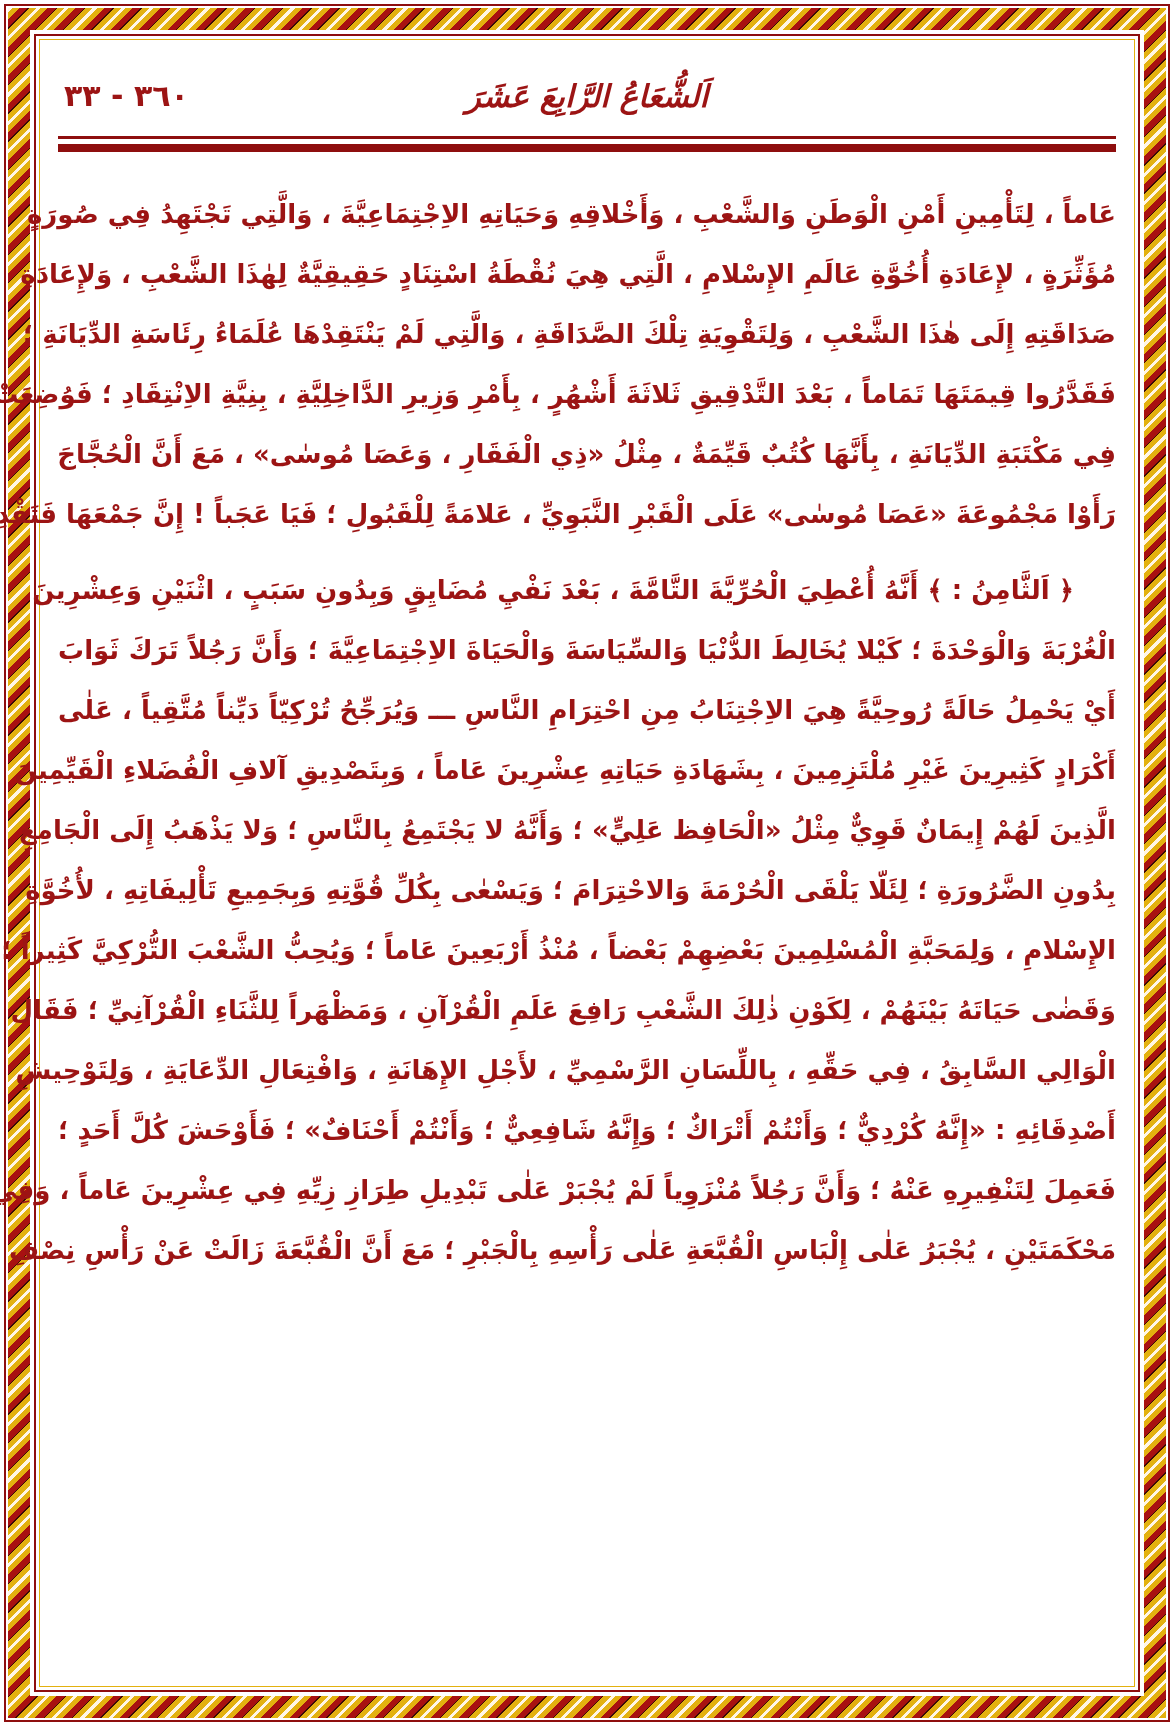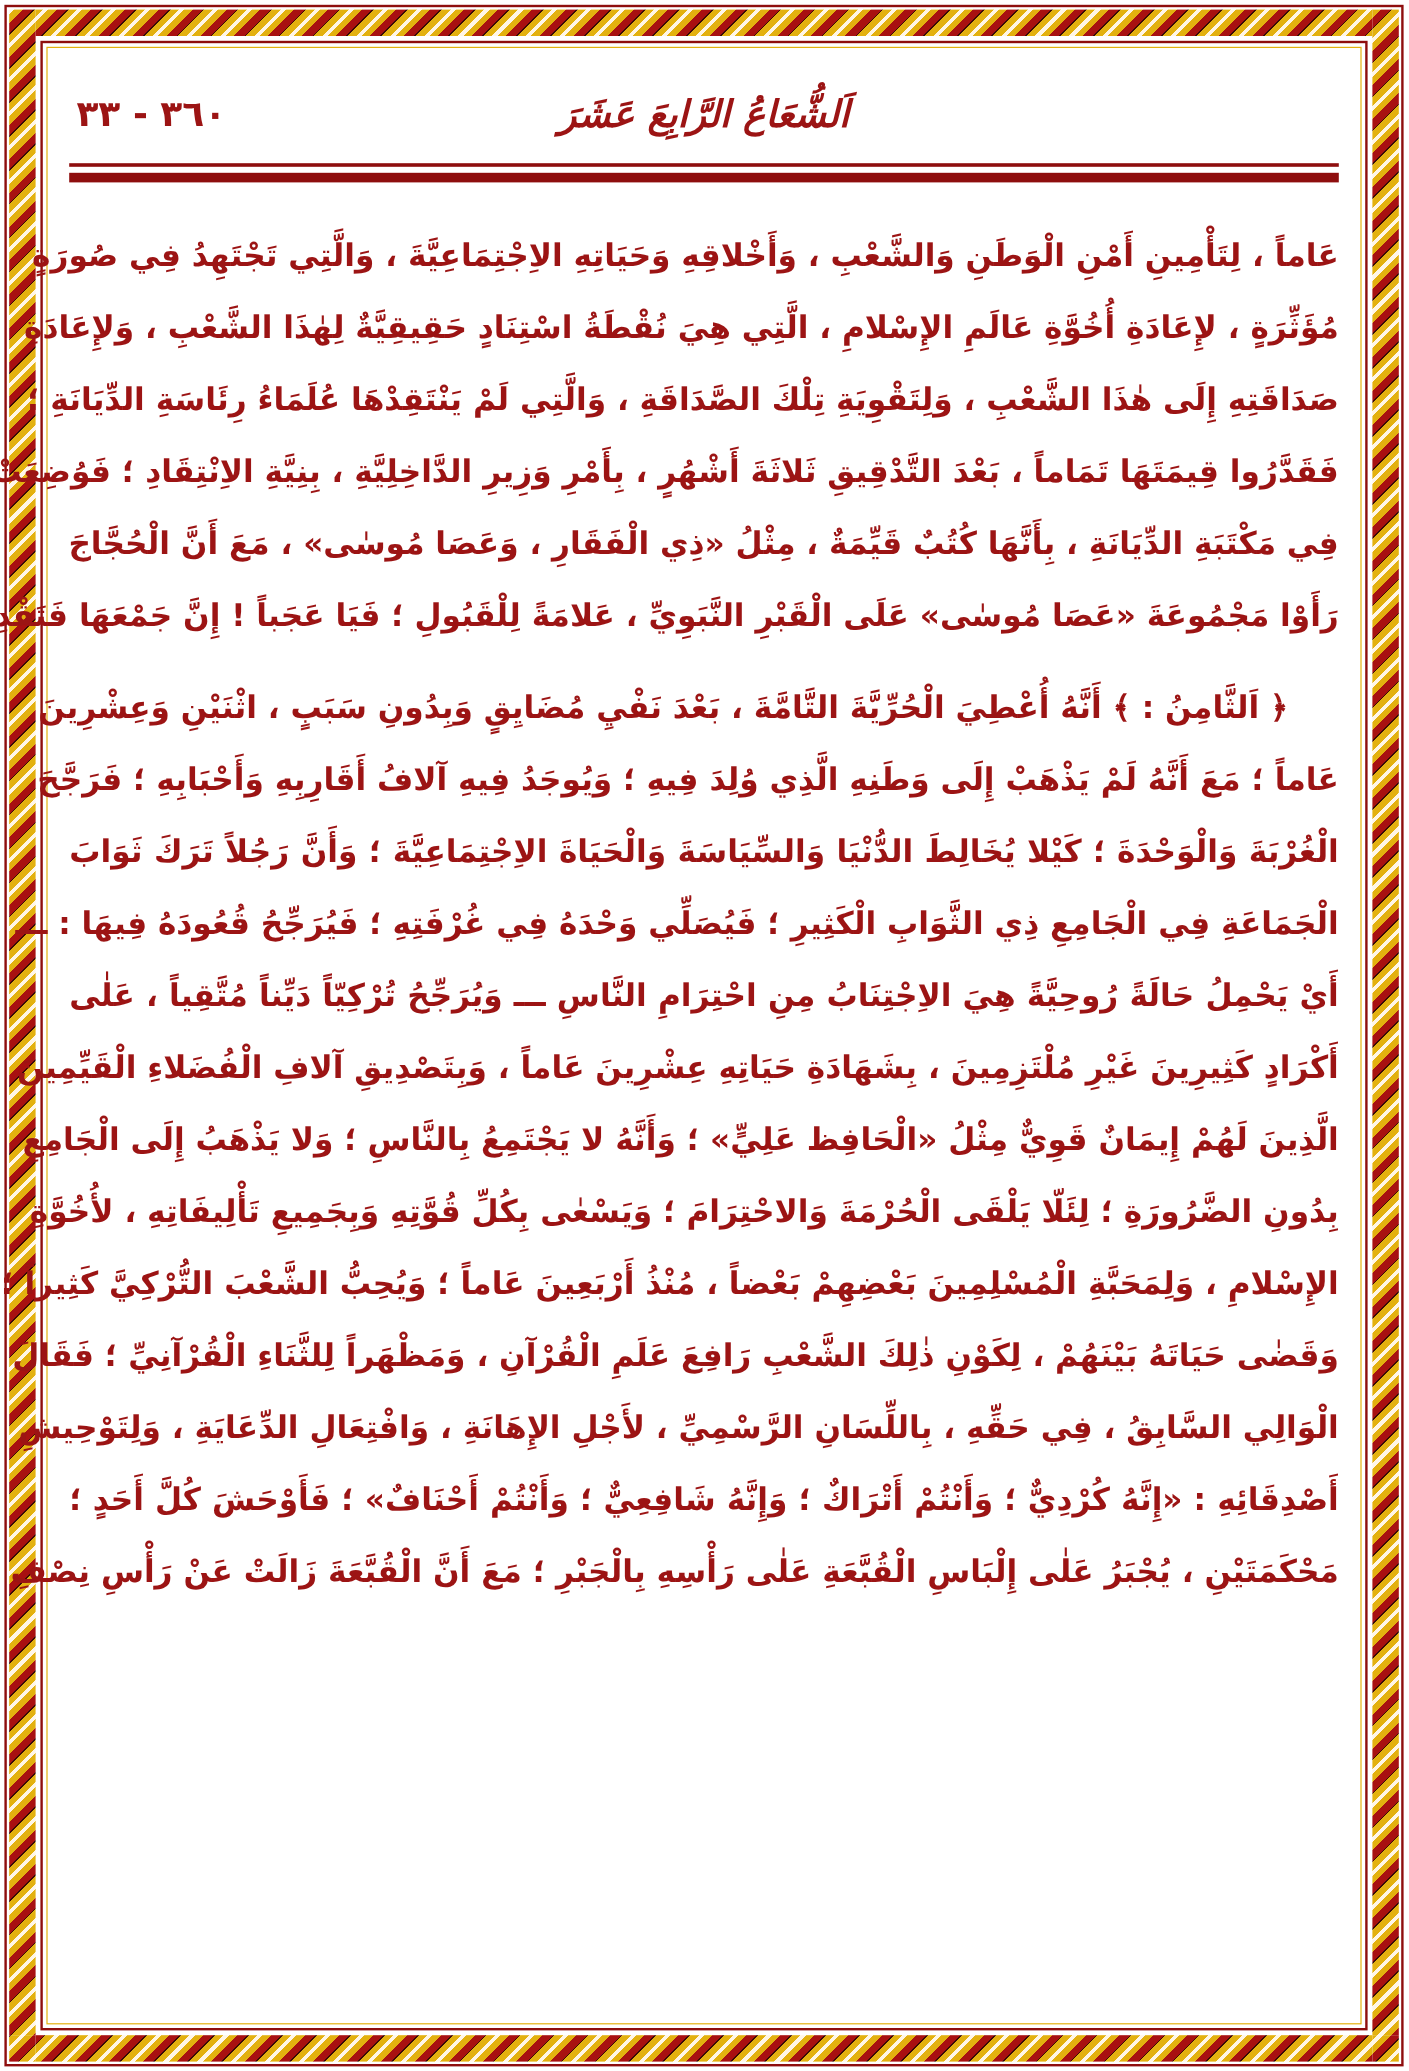--- a/index.html
+++ b/index.html
@@ -100,28 +100,27 @@
       <div class="line">عَاماً ، لِتَأْمِينِ أَمْنِ الْوَطَنِ وَالشَّعْبِ ، وَأَخْلاقِهِ وَحَيَاتِهِ الاِجْتِمَاعِيَّةَ ، وَالَّتِي تَجْتَهِدُ فِي صُورَةٍ</div>
       <div class="line">مُؤَثِّرَةٍ ، لإِعَادَةِ أُخُوَّةِ عَالَمِ الإِسْلامِ ، الَّتِي هِيَ نُقْطَةُ اسْتِنَادٍ حَقِيقِيَّةٌ لِهٰذَا الشَّعْبِ ، وَلإِعَادَةِ</div>
       <div class="line">صَدَاقَتِهِ إِلَى هٰذَا الشَّعْبِ ، وَلِتَقْوِيَةِ تِلْكَ الصَّدَاقَةِ ، وَالَّتِي لَمْ يَنْتَقِدْهَا عُلَمَاءُ رِئَاسَةِ الدِّيَانَةِ ؛</div>
       <div class="line">فَقَدَّرُوا قِيمَتَهَا تَمَاماً ، بَعْدَ التَّدْقِيقِ ثَلاثَةَ أَشْهُرٍ ، بِأَمْرِ وَزِيرِ الدَّاخِلِيَّةِ ، بِنِيَّةِ الاِنْتِقَادِ ؛ فَوُضِعَتْ</div>
       <div class="line">فِي مَكْتَبَةِ الدِّيَانَةِ ، بِأَنَّهَا كُتُبٌ قَيِّمَةٌ ، مِثْلُ «ذِي الْفَقَارِ ، وَعَصَا مُوسٰى» ، مَعَ أَنَّ الْحُجَّاجَ</div>
       <div class="line">رَأَوْا مَجْمُوعَةَ «عَصَا مُوسٰى» عَلَى الْقَبْرِ النَّبَوِيِّ ، عَلامَةً لِلْقَبُولِ ؛ فَيَا عَجَباً ! إِنَّ جَمْعَهَا فَتَقْدِيمَهَا</div>
     </section>
 
     <section class="para">
       <div class="line indent">﴿ اَلثَّامِنُ : ﴾ أَنَّهُ أُعْطِيَ الْحُرِّيَّةَ التَّامَّةَ ، بَعْدَ نَفْيِ مُضَايِقٍ وَبِدُونِ سَبَبٍ ، اثْنَيْنِ وَعِشْرِينَ</div>
-      <div class="line">عَاماً ؛ مَعَ أَنَّهُ لَمْ يَذْهَبْ إِلَى وَطَنِهِ الَّذِي وُلِدَ فِيهِ ؛ وَيُوجَدُ فِيهِ آلافُ أَقَارِبِهِ وَأَحْبَابِهِ ؛ فَرَجَّحَ</div>
       <div class="line">الْغُرْبَةَ وَالْوَحْدَةَ ؛ كَيْلا يُخَالِطَ الدُّنْيَا وَالسِّيَاسَةَ وَالْحَيَاةَ الاِجْتِمَاعِيَّةَ ؛ وَأَنَّ رَجُلاً تَرَكَ ثَوَابَ</div>
-      <div class="line">الْجَمَاعَةِ فِي الْجَامِعِ ذِي الثَّوَابِ الْكَثِيرِ ؛ فَيُصَلِّي وَحْدَهُ فِي غُرْفَتِهِ ؛ فَيُرَجِّحُ قُعُودَهُ فِيهَا : ـــ</div>
       <div class="line">أَيْ يَحْمِلُ حَالَةً رُوحِيَّةً هِيَ الاِجْتِنَابُ مِنِ احْتِرَامِ النَّاسِ ـــ وَيُرَجِّحُ تُرْكِيّاً دَيِّناً مُتَّقِياً ، عَلٰى</div>
       <div class="line">أَكْرَادٍ كَثِيرِينَ غَيْرِ مُلْتَزِمِينَ ، بِشَهَادَةِ حَيَاتِهِ عِشْرِينَ عَاماً ، وَبِتَصْدِيقِ آلافِ الْفُضَلاءِ الْقَيِّمِينَ</div>
       <div class="line">الَّذِينَ لَهُمْ إِيمَانٌ قَوِيٌّ مِثْلُ «الْحَافِظ عَلِيٍّ» ؛ وَأَنَّهُ لا يَجْتَمِعُ بِالنَّاسِ ؛ وَلا يَذْهَبُ إِلَى الْجَامِعِ</div>
       <div class="line">بِدُونِ الضَّرُورَةِ ؛ لِئَلّا يَلْقَى الْحُرْمَةَ وَالاحْتِرَامَ ؛ وَيَسْعٰى بِكُلِّ قُوَّتِهِ وَبِجَمِيعِ تَأْلِيفَاتِهِ ، لأُخُوَّةِ</div>
       <div class="line">الإِسْلامِ ، وَلِمَحَبَّةِ الْمُسْلِمِينَ بَعْضِهِمْ بَعْضاً ، مُنْذُ أَرْبَعِينَ عَاماً ؛ وَيُحِبُّ الشَّعْبَ التُّرْكِيَّ كَثِيراً ؛</div>
       <div class="line">وَقَضٰى حَيَاتَهُ بَيْنَهُمْ ، لِكَوْنِ ذٰلِكَ الشَّعْبِ رَافِعَ عَلَمِ الْقُرْآنِ ، وَمَظْهَراً لِلثَّنَاءِ الْقُرْآنِيِّ ؛ فَقَالَ</div>
       <div class="line">الْوَالِي السَّابِقُ ، فِي حَقِّهِ ، بِاللِّسَانِ الرَّسْمِيِّ ، لأَجْلِ الإِهَانَةِ ، وَافْتِعَالِ الدِّعَايَةِ ، وَلِتَوْحِيشِ</div>
       <div class="line">أَصْدِقَائِهِ : «إِنَّهُ كُرْدِيٌّ ؛ وَأَنْتُمْ أَتْرَاكٌ ؛ وَإِنَّهُ شَافِعِيٌّ ؛ وَأَنْتُمْ أَحْنَافٌ» ؛ فَأَوْحَشَ كُلَّ أَحَدٍ ؛</div>
+      <div class="line">فَعَمِلَ لِتَنْفِيرِهِ عَنْهُ ؛ وَأَنَّ رَجُلاً مُنْزَوِياً لَمْ يُجْبَرْ عَلٰى تَبْدِيلِ طِرَازِ زِيِّهِ فِي عِشْرِينَ عَاماً ، وَفِي</div>
       <div class="line">مَحْكَمَتَيْنِ ، يُجْبَرُ عَلٰى إِلْبَاسِ الْقُبَّعَةِ عَلٰى رَأْسِهِ بِالْجَبْرِ ؛ مَعَ أَنَّ الْقُبَّعَةَ زَالَتْ عَنْ رَأْسِ نِصْفِ</div>
     </section>
   </main>
 
 </div>
 
 </body></html>

